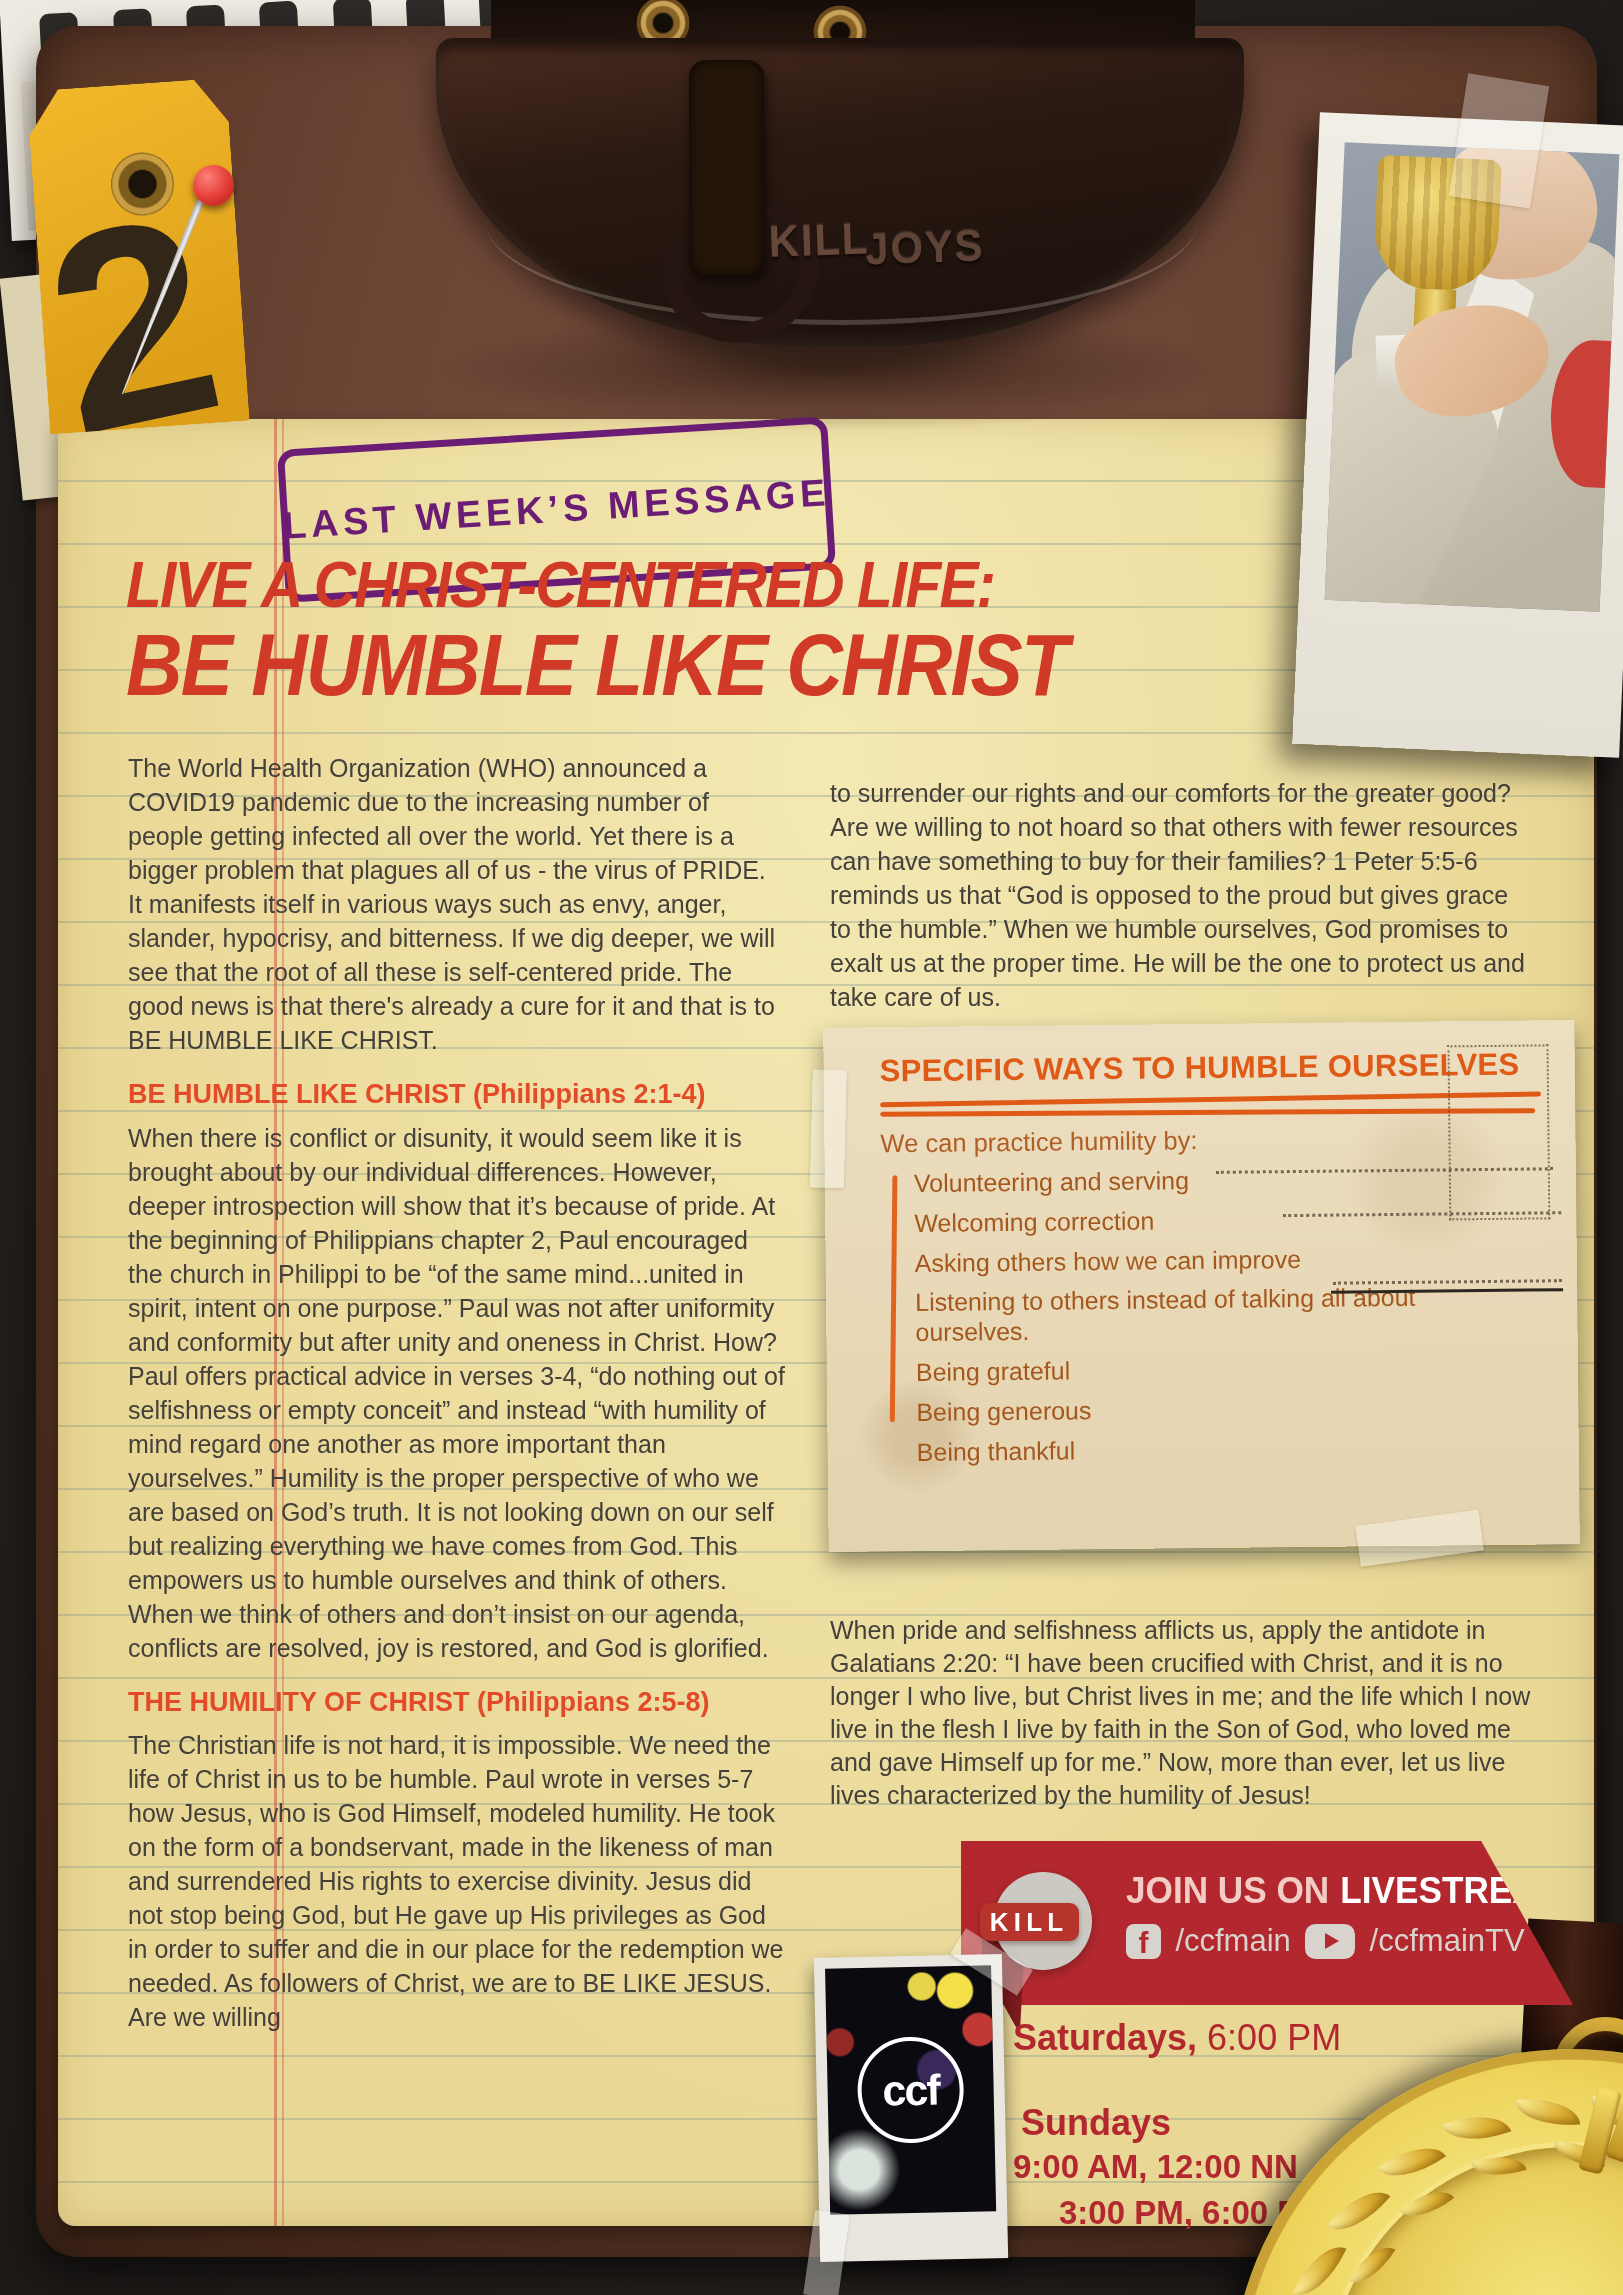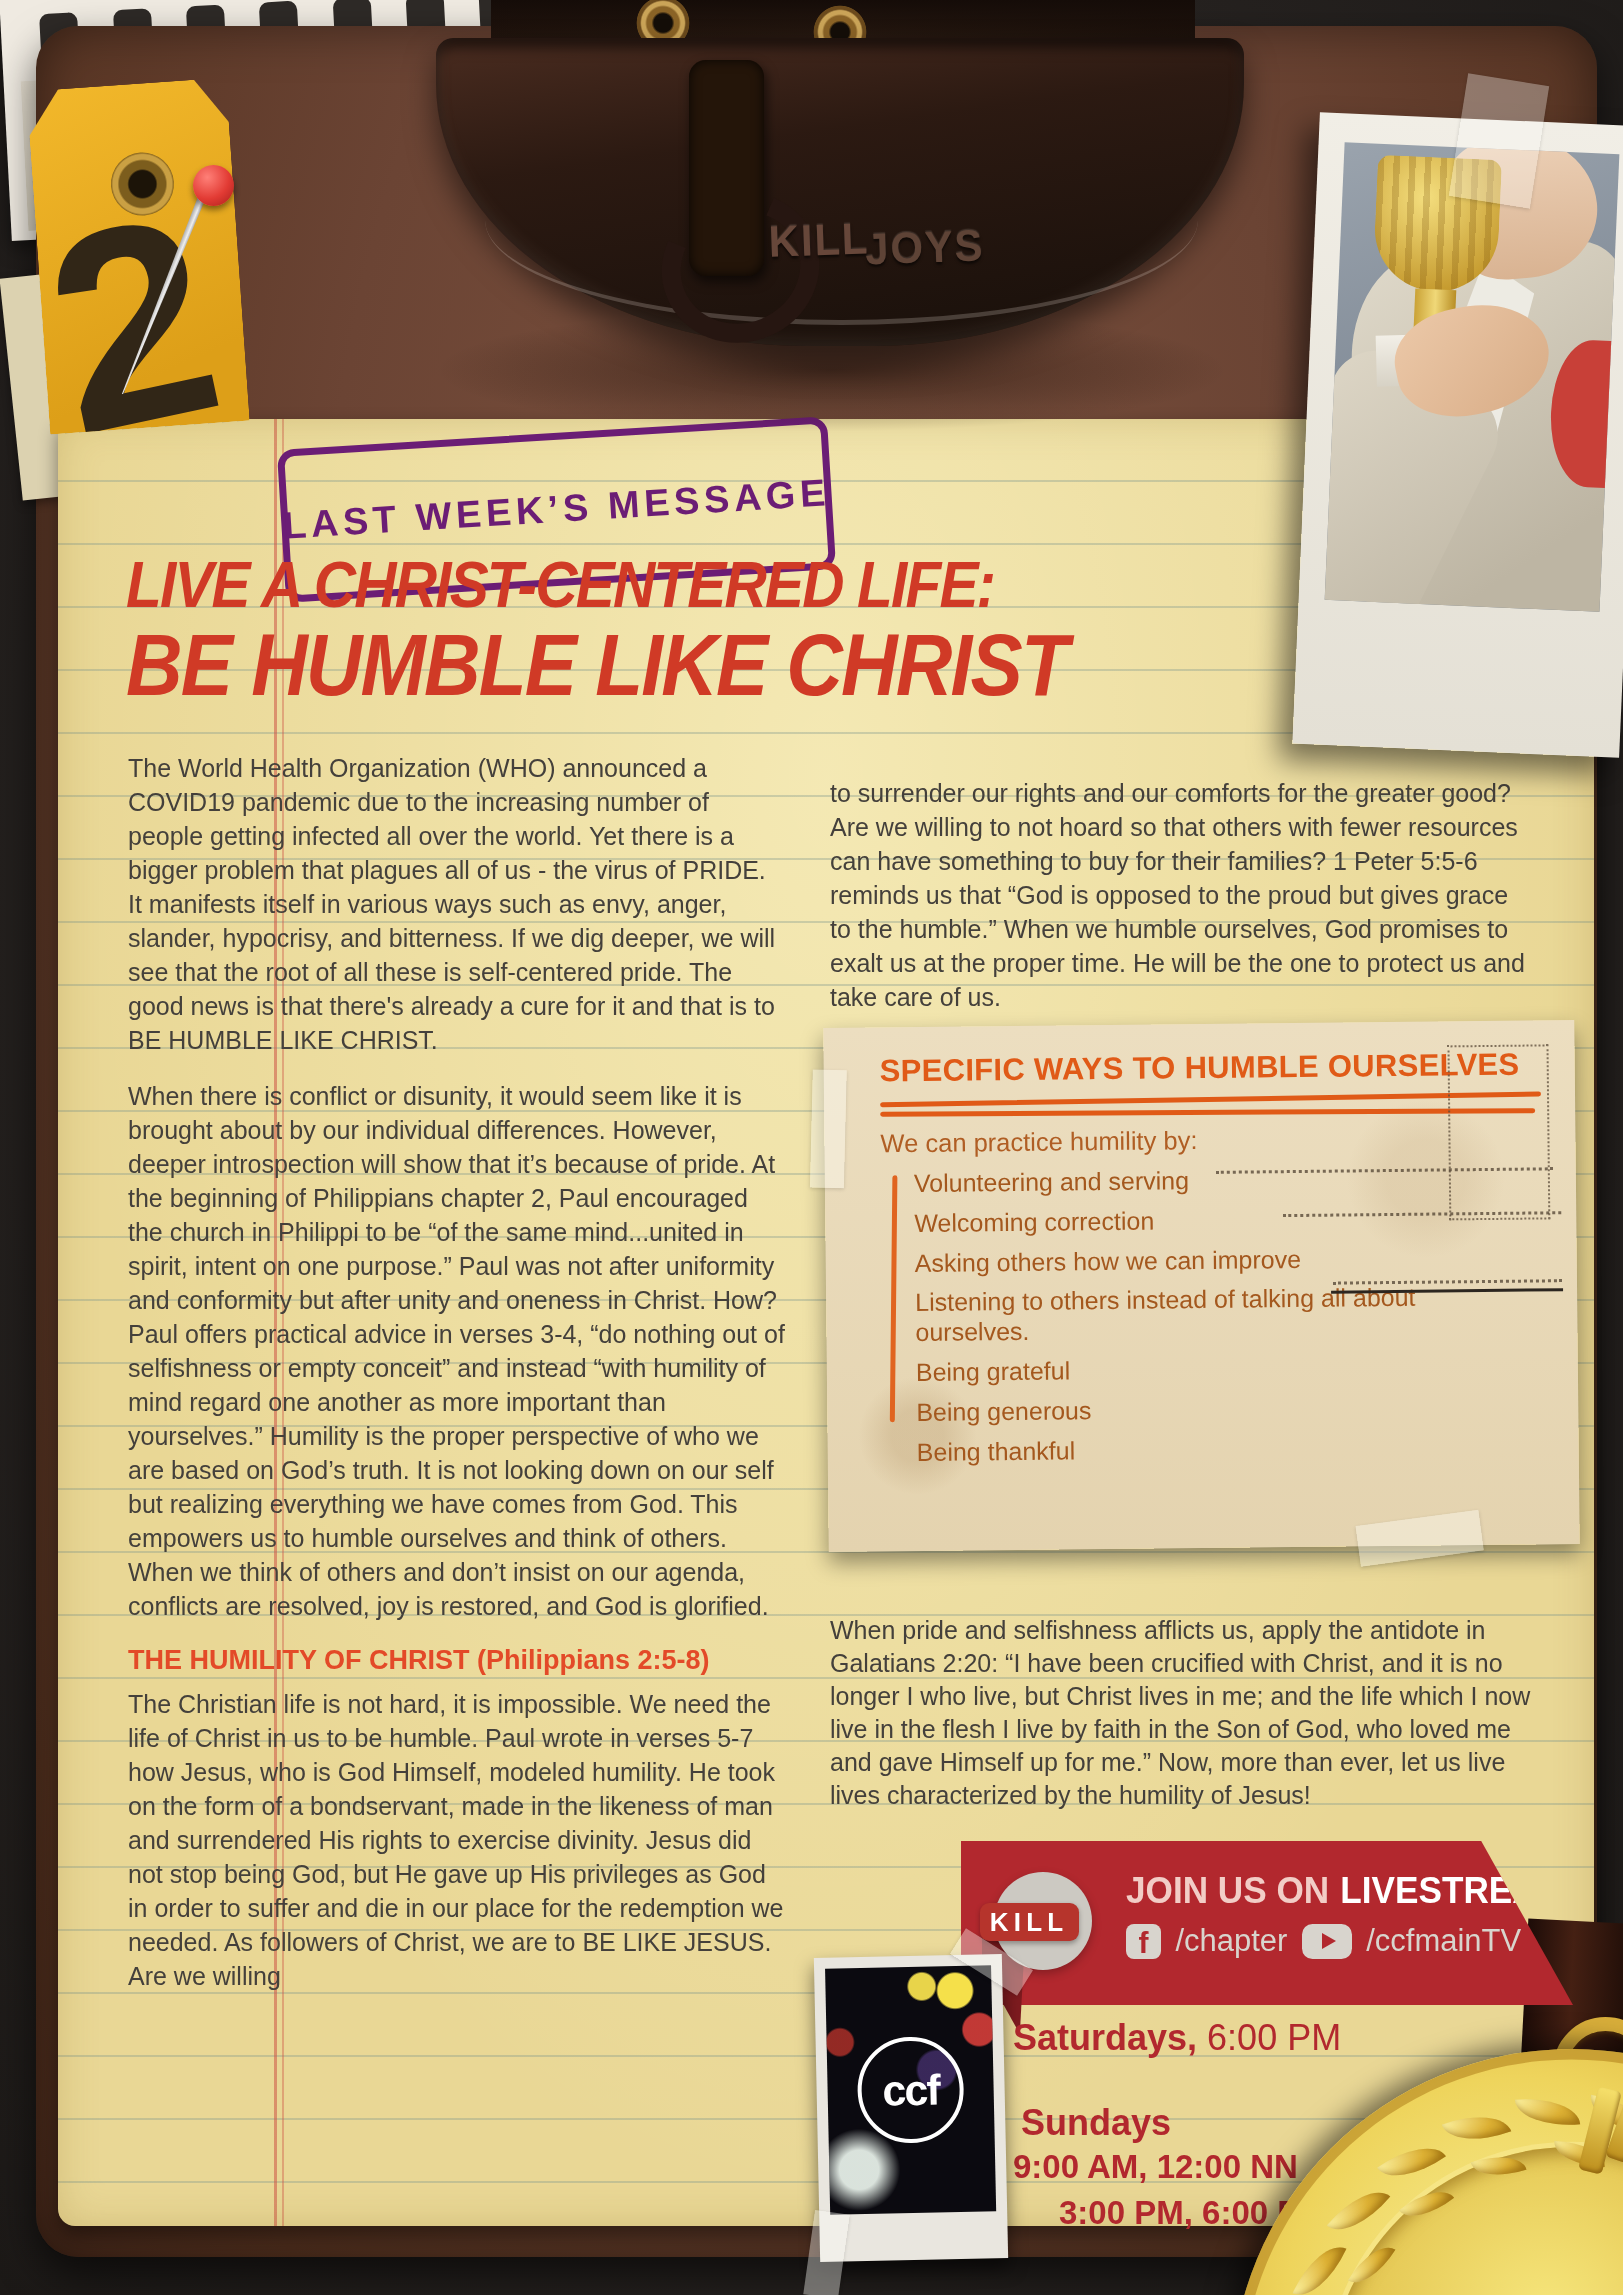--- a/index.html
+++ b/index.html
@@ -238,20 +238,21 @@
 
 <div class="abs stamp">
   <span>LAST WEEK’S MESSAGE</span>
 </div>
 
 <h1 class="abs title1">LIVE A CHRIST-CENTERED LIFE:</h1>
 <h1 class="abs title2">BE HUMBLE LIKE CHRIST</h1>
 
 <div class="abs colL">
   <p>The World Health Organization (WHO) announced a COVID19 pandemic due to the increasing number of people getting infected all over the world. Yet there is a bigger problem that plagues all of us - the virus of PRIDE. It manifests itself in various ways such as envy, anger, slander, hypocrisy, and bitterness. If we dig deeper, we will see that the root of all these is self-centered pride. The good news is that there's already a cure for it and that is to BE HUMBLE LIKE CHRIST.</p>
+  <h2 class="sect">BE HUMBLE LIKE CHRIST (Philippians 2:1-4)</h2>
   <p>When there is conflict or disunity, it would seem like it is brought about by our individual differences. However, deeper introspection will show that it’s because of pride. At the beginning of Philippians chapter 2, Paul encouraged the church in Philippi to be “of the same mind...united in spirit, intent on one purpose.” Paul was not after uniformity and conformity but after unity and oneness in Christ. How? Paul offers practical advice in verses 3-4, “do nothing out of selfishness or empty conceit” and instead “with humility of mind regard one another as more important than yourselves.” Humility is the proper perspective of who we are based on God’s truth. It is not looking down on our self but realizing everything we have comes from God. This empowers us to humble ourselves and think of others. When we think of others and don’t insist on our agenda, conflicts are resolved, joy is restored, and God is glorified.</p>
   <h2 class="sect">THE HUMILITY OF CHRIST (Philippians 2:5-8)</h2>
   <p>The Christian life is not hard, it is impossible. We need the life of Christ in us to be humble. Paul wrote in verses 5-7 how Jesus, who is God Himself, modeled humility. He took on the form of a bondservant, made in the likeness of man and surrendered His rights to exercise divinity. Jesus did not stop being God, but He gave up His privileges as God in order to suffer and die in our place for the redemption we needed. As followers of Christ, we are to BE LIKE JESUS. Are we willing</p>
 </div>
 
 <div class="abs colR1">
   <p>to surrender our rights and our comforts for the greater good? Are we willing to not hoard so that others with fewer resources can have something to buy for their families?  1 Peter 5:5-6 reminds us that “God is opposed to the proud but gives grace to the humble.” When we humble ourselves, God promises to exalt us at the proper time. He will be the one to protect us and take care of us.</p>
 </div>
 
 <div class="abs card">
@@ -286,21 +287,21 @@
 
 <div class="abs banner">
   <div class="banner-title">
     <span class="pre">JOIN US ON</span>
     <span class="word">LIVESTREAM</span>
   </div>
   <div class="banner-social">
     <span class="fb-icon">
         <i>f</i>
       </span>
-    <span>/chapter</span>
+    <span>/ccfmain</span>
     <span class="yt-icon">
         <i></i>
       </span>
     <span>/ccfmainTV</span>
   </div>
 </div>
 <div class="abs fold"></div>
 <div class="abs live-circle">
   <span class="live-box">KILL</span>
 </div>

